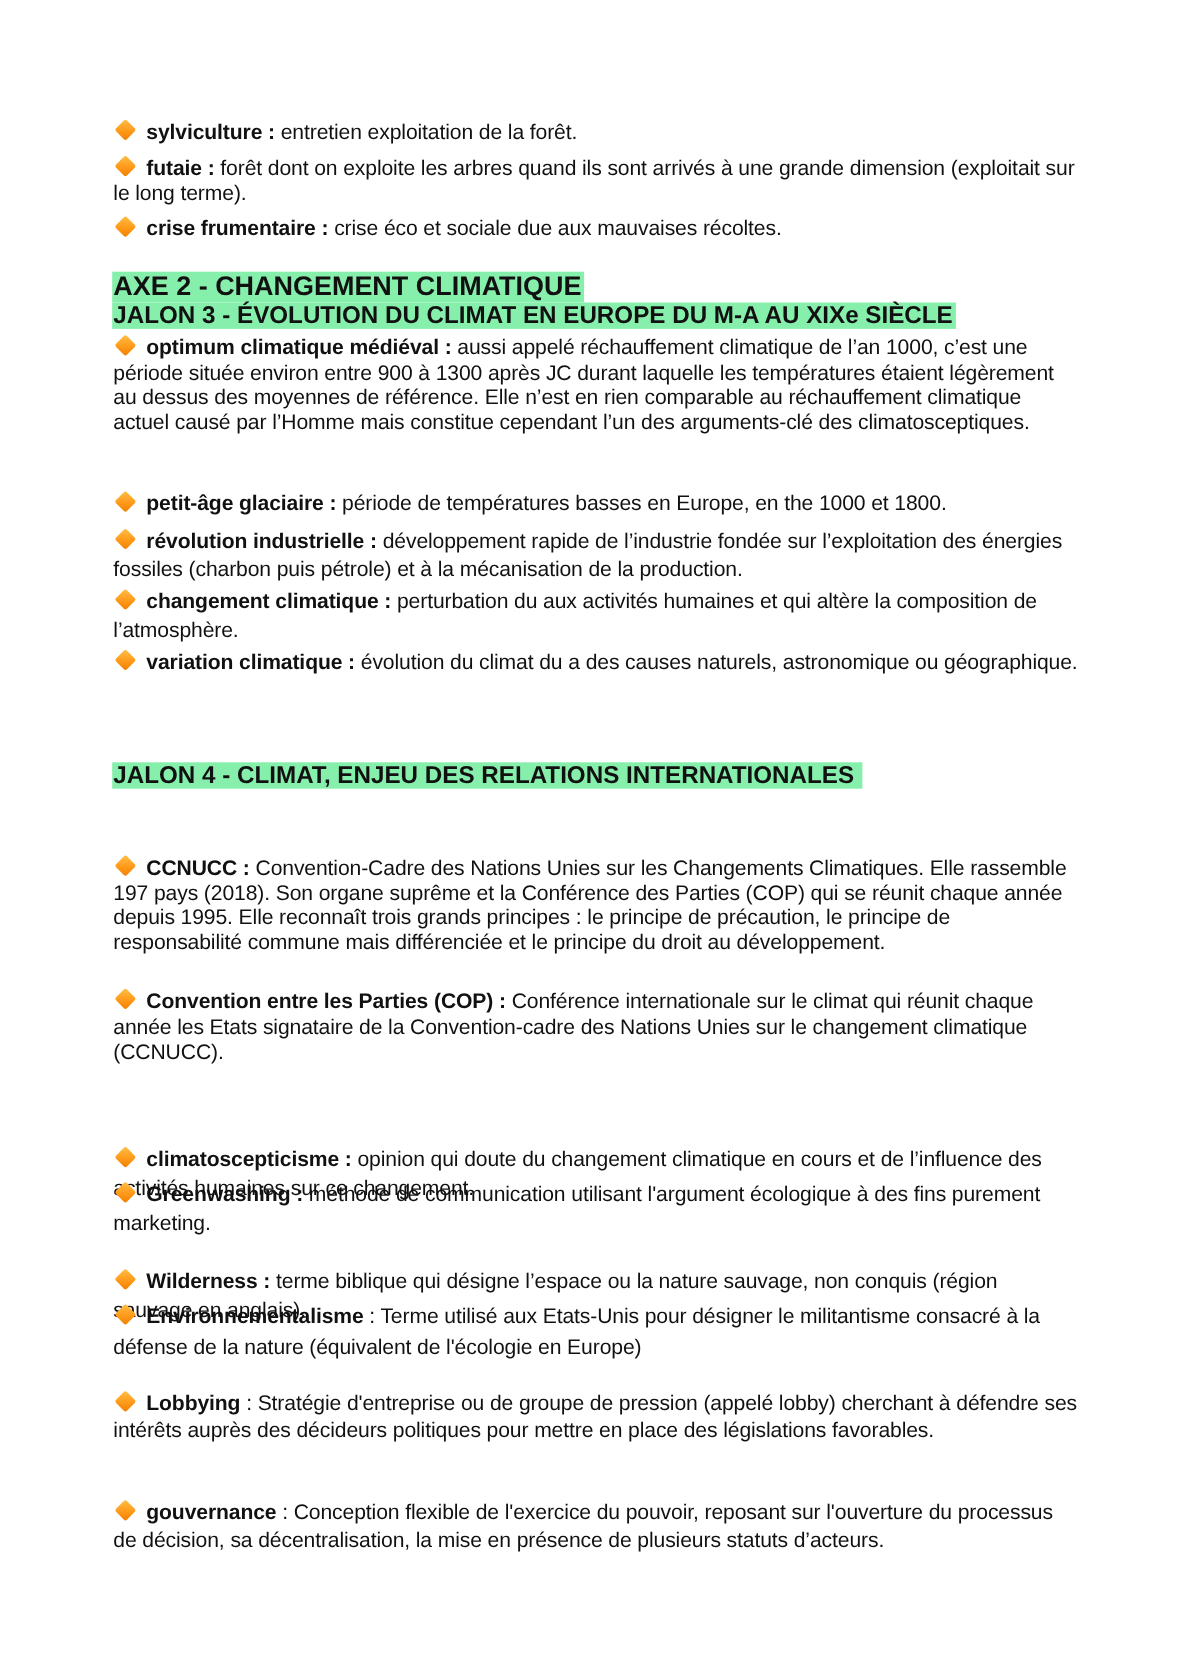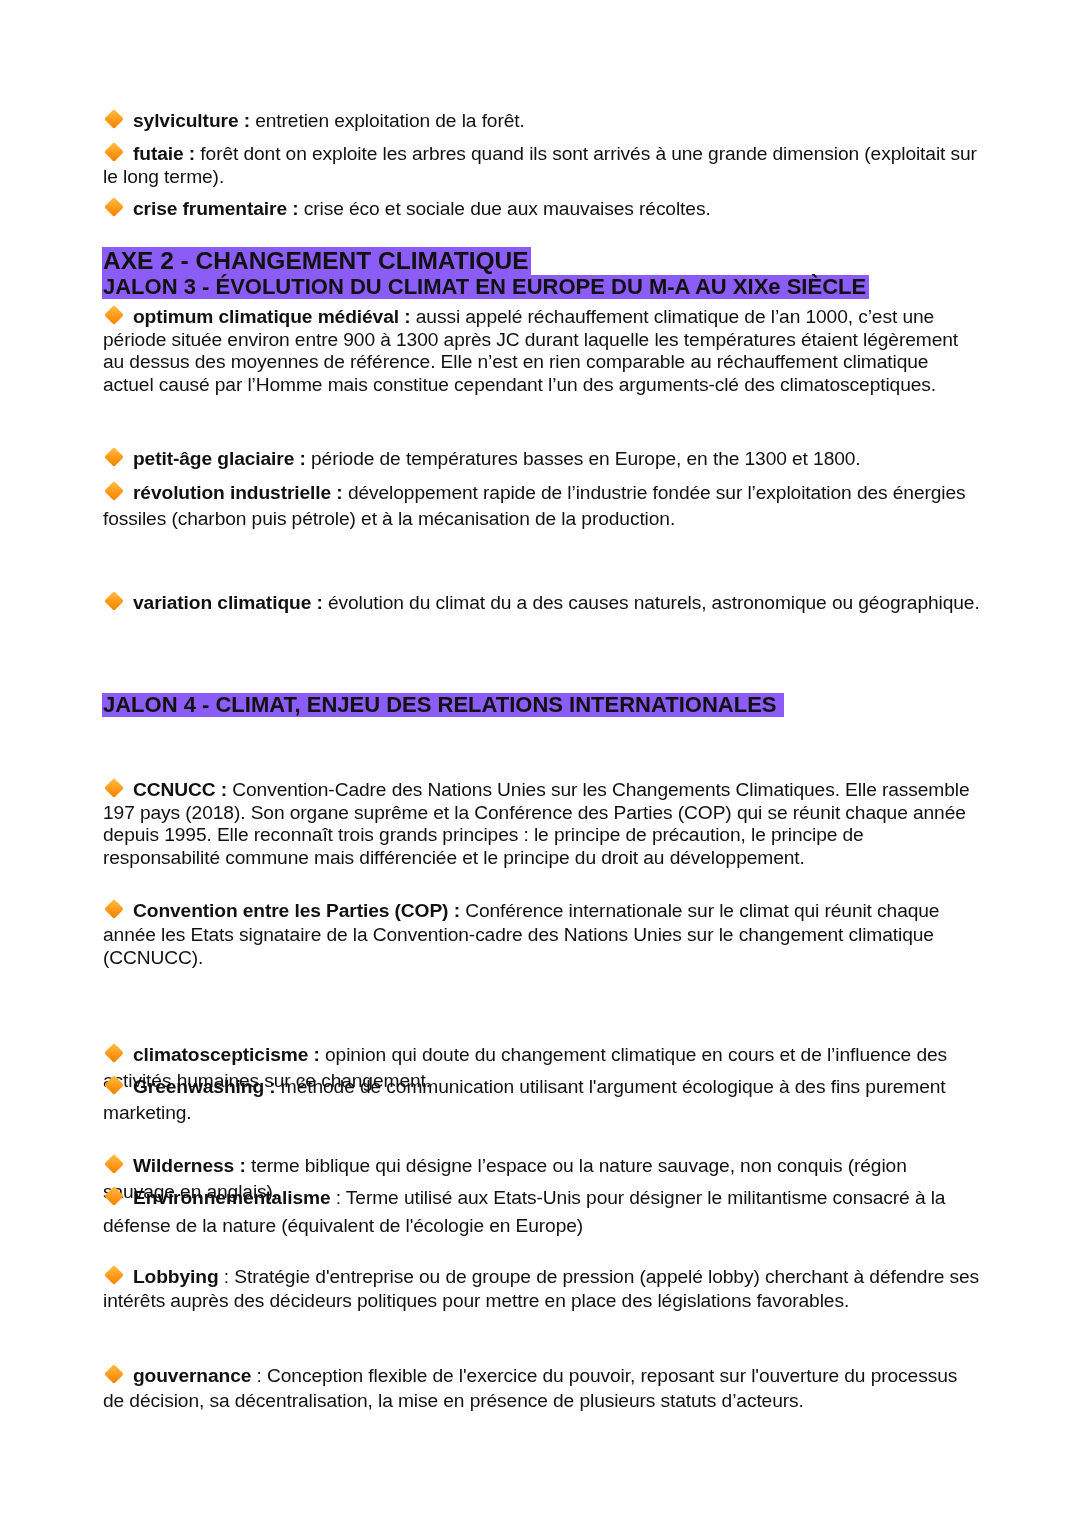--- a/index.html
+++ b/index.html
@@ -5,43 +5,44 @@
   html, body { margin: 0; padding: 0; background: #ffffff; }
   body { width: 1080px; height: 1527px; position: relative; overflow: hidden;
          font-family: "Liberation Sans", "DejaVu Sans", sans-serif; color: #111; }
   .page { position: absolute; left: 0; top: 0; width: 1080px; height: 1527px; }
   .entry { position: absolute; left: 103px; width: 880px; font-size: 19.2px; line-height: 23px; letter-spacing: -0.1px; }
   .entry .term { font-weight: bold; margin-top: 20px; }
   .diamond { display: inline-block; width: 14px; height: 14px; margin: 0 12px 0 4px;
              transform: rotate(45deg); border-radius: 2px;
              background: linear-gradient(135deg, #ffc048 0%, #ff9a1a 55%, #f07f00 100%);
              vertical-align: 1px; }
-  .hl { background: #8b5cf6; font-weight: bold; display: inline-block; }
+  .hl { background: #86efac; font-weight: bold; display: inline-block; }
   .axe { position: absolute; left: 102px; top: 247px; font-size: 24.5px; line-height: 28px; padding: 0 2px 0 1px; }
   .jalon { position: absolute; left: 102px; font-size: 22px; line-height: 24px; padding: 0 3px 0 1px; }
   .u { text-decoration: underline; }
   .flag { display: inline-block; width: 22px; height: 14px; background: #d21034; position: relative; vertical-align: -1px; margin-left: 3px; border-radius: 2px; }
   .flag::after { content: ""; position: absolute; left: 5px; top: 3px; width: 12px; height: 8px; background: #007e3a; }
   .flag::before { content: ""; position: absolute; left: 9px; top: 4px; width: 5px; height: 5px; border-radius: 50%; box-shadow: 1px 0 0 0 #fff; z-index: 2; }
 </style>
 </head>
 <body>
 
 <div class="page">
 
   <div class="entry" style="top:109px"><span class="diamond"></span><span class="term">sylviculture :</span><span> entretien exploitation de la forêt.</span></div>
   <div class="entry" style="top:197px"><span class="diamond"></span><span class="term">crise frumentaire :</span><span> crise éco et sociale due aux mauvaises récoltes.</span></div>
   <div class="entry" style="top:142px"><span class="diamond"></span><span class="term">futaie :</span><span> forêt dont on exploite les arbres quand ils sont arrivés à une grande dimension (exploitait sur le long terme).</span></div>
 
   <div class="hl axe">AXE 2 - CHANGEMENT CLIMATIQUE</div>
   <div class="hl jalon" style="top:275px">JALON 3 - ÉVOLUTION DU CLIMAT EN EUROPE DU M-A AU XIXe SIÈCLE</div>
 
   <div class="entry" style="top:306px;line-height:22.5px"><span class="diamond"></span><span class="term">optimum climatique médiéval :</span><span> aussi appelé réchauffement climatique de l’an 1000, c’est une période située environ entre 900 à 1300 après JC durant laquelle les températures étaient légèrement au dessus des moyennes de référence. Elle n’est en rien comparable au réchauffement climatique actuel causé par l’Homme mais constitue cependant l’un des arguments-clé des climatosceptiques.</span></div>
-  <div class="entry" style="top:447px"><span class="diamond"></span><span class="term">petit-âge glaciaire :</span><span> période de températures basses en Europe, en the 1300 et 1800.</span></div>
+  <div class="entry" style="top:447px"><span class="diamond"></span><span class="term">petit-âge glaciaire :</span><span> période de températures basses en Europe, en the 1000 et 1800.</span></div>
   <div class="entry" style="top:480px;line-height:26px"><span class="diamond"></span><span class="term">révolution industrielle :</span><span> développement rapide de l’industrie fondée sur l’exploitation des énergies fossiles (charbon puis pétrole) et à la mécanisation de la production.</span></div>
+  <div class="entry" style="top:535px;line-height:26px"><span class="diamond"></span><span class="term">changement climatique :</span><span> perturbation du aux activités humaines et qui altère la composition de l’atmosphère.</span></div>
   <div class="entry" style="top:590px;line-height:26px"><span class="diamond"></span><span class="term">variation climatique :</span><span> évolution du climat du a des causes naturels, astronomique ou géographique.</span></div>
 
   <div class="hl jalon" style="top:693px;padding-right:8px">JALON 4 - CLIMAT, ENJEU DES RELATIONS INTERNATIONALES</div>
 
 
   <div class="entry" style="top:779px;line-height:22.5px"><span class="diamond"></span><span class="term">CCNUCC :</span><span> Convention-Cadre des Nations Unies sur les Changements Climatiques. Elle rassemble 197 pays (2018). Son organe suprême et la Conférence des Parties (COP) qui se réunit chaque année depuis 1995. Elle reconnaît trois grands principes : le principe de précaution, le principe de responsabilité commune mais différenciée et le principe du droit au développement.</span></div>
   <div class="entry" style="top:899px;line-height:23.5px"><span class="diamond"></span><span class="term">Convention entre les Parties (COP) :</span><span> Conférence internationale sur le climat qui réunit chaque année les Etats signataire de la Convention-cadre des Nations Unies sur le changement climatique (CCNUCC).</span></div>
   <div class="entry" style="top:1042px;line-height:26px"><span class="diamond"></span><span class="term">climatoscepticisme :</span><span> opinion qui doute du changement climatique en cours et de l’influence des activités humaines sur ce changement.</span></div>
   <div class="entry" style="top:1074px;line-height:26px"><span class="diamond"></span><span class="term">Greenwashing :</span><span> méthode de communication utilisant l'argument écologique à des fins purement marketing.</span></div>
   <div class="entry" style="top:1153px;line-height:26px"><span class="diamond"></span><span class="term">Wilderness :</span><span> terme biblique qui désigne l’espace ou la nature sauvage, non conquis (région sauvage en anglais).</span></div>

